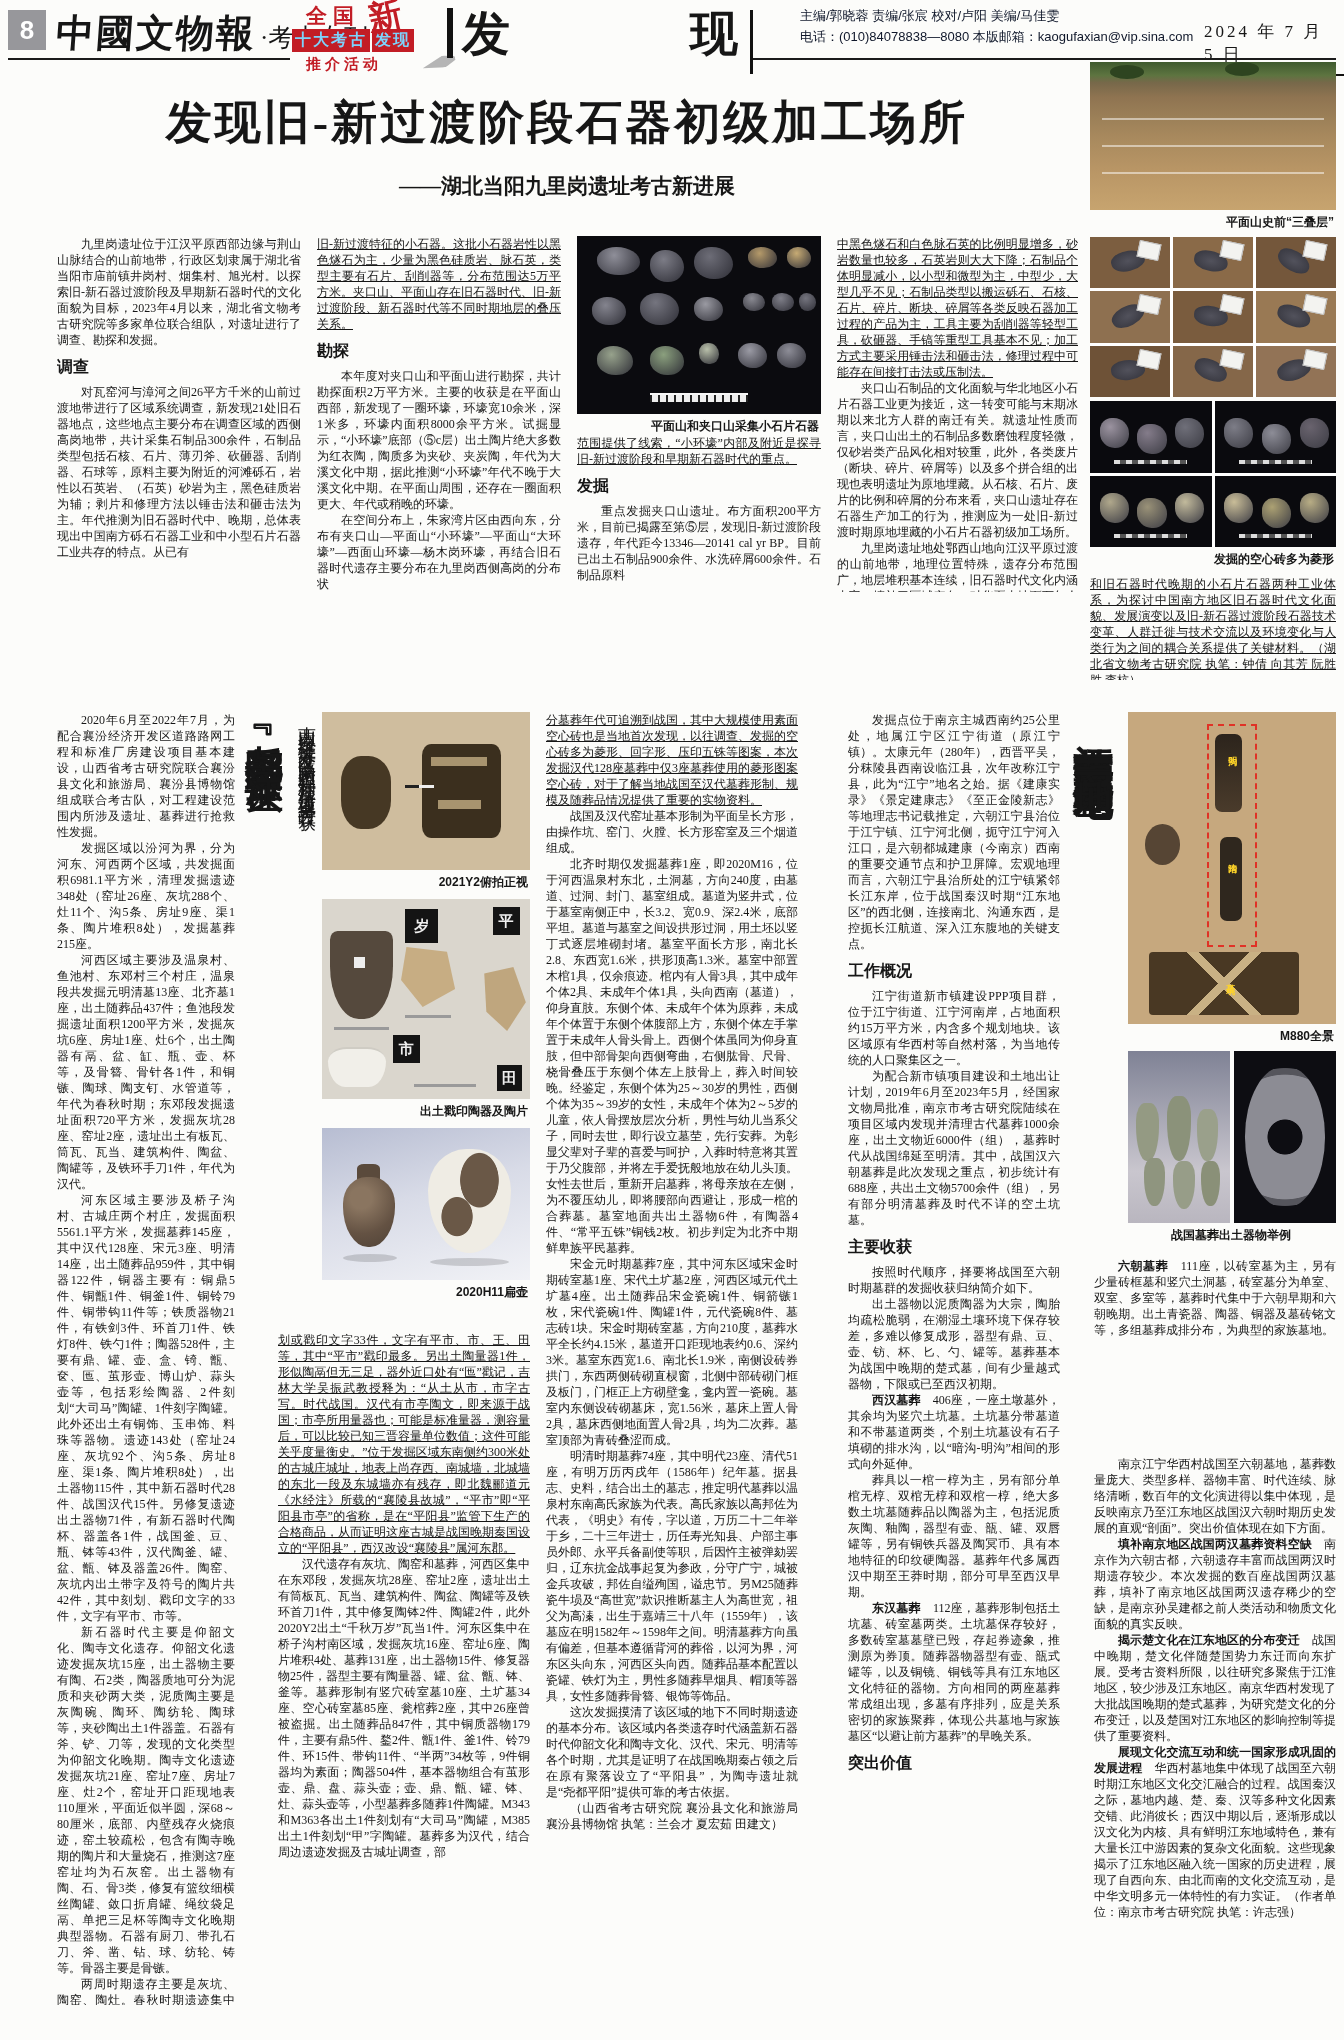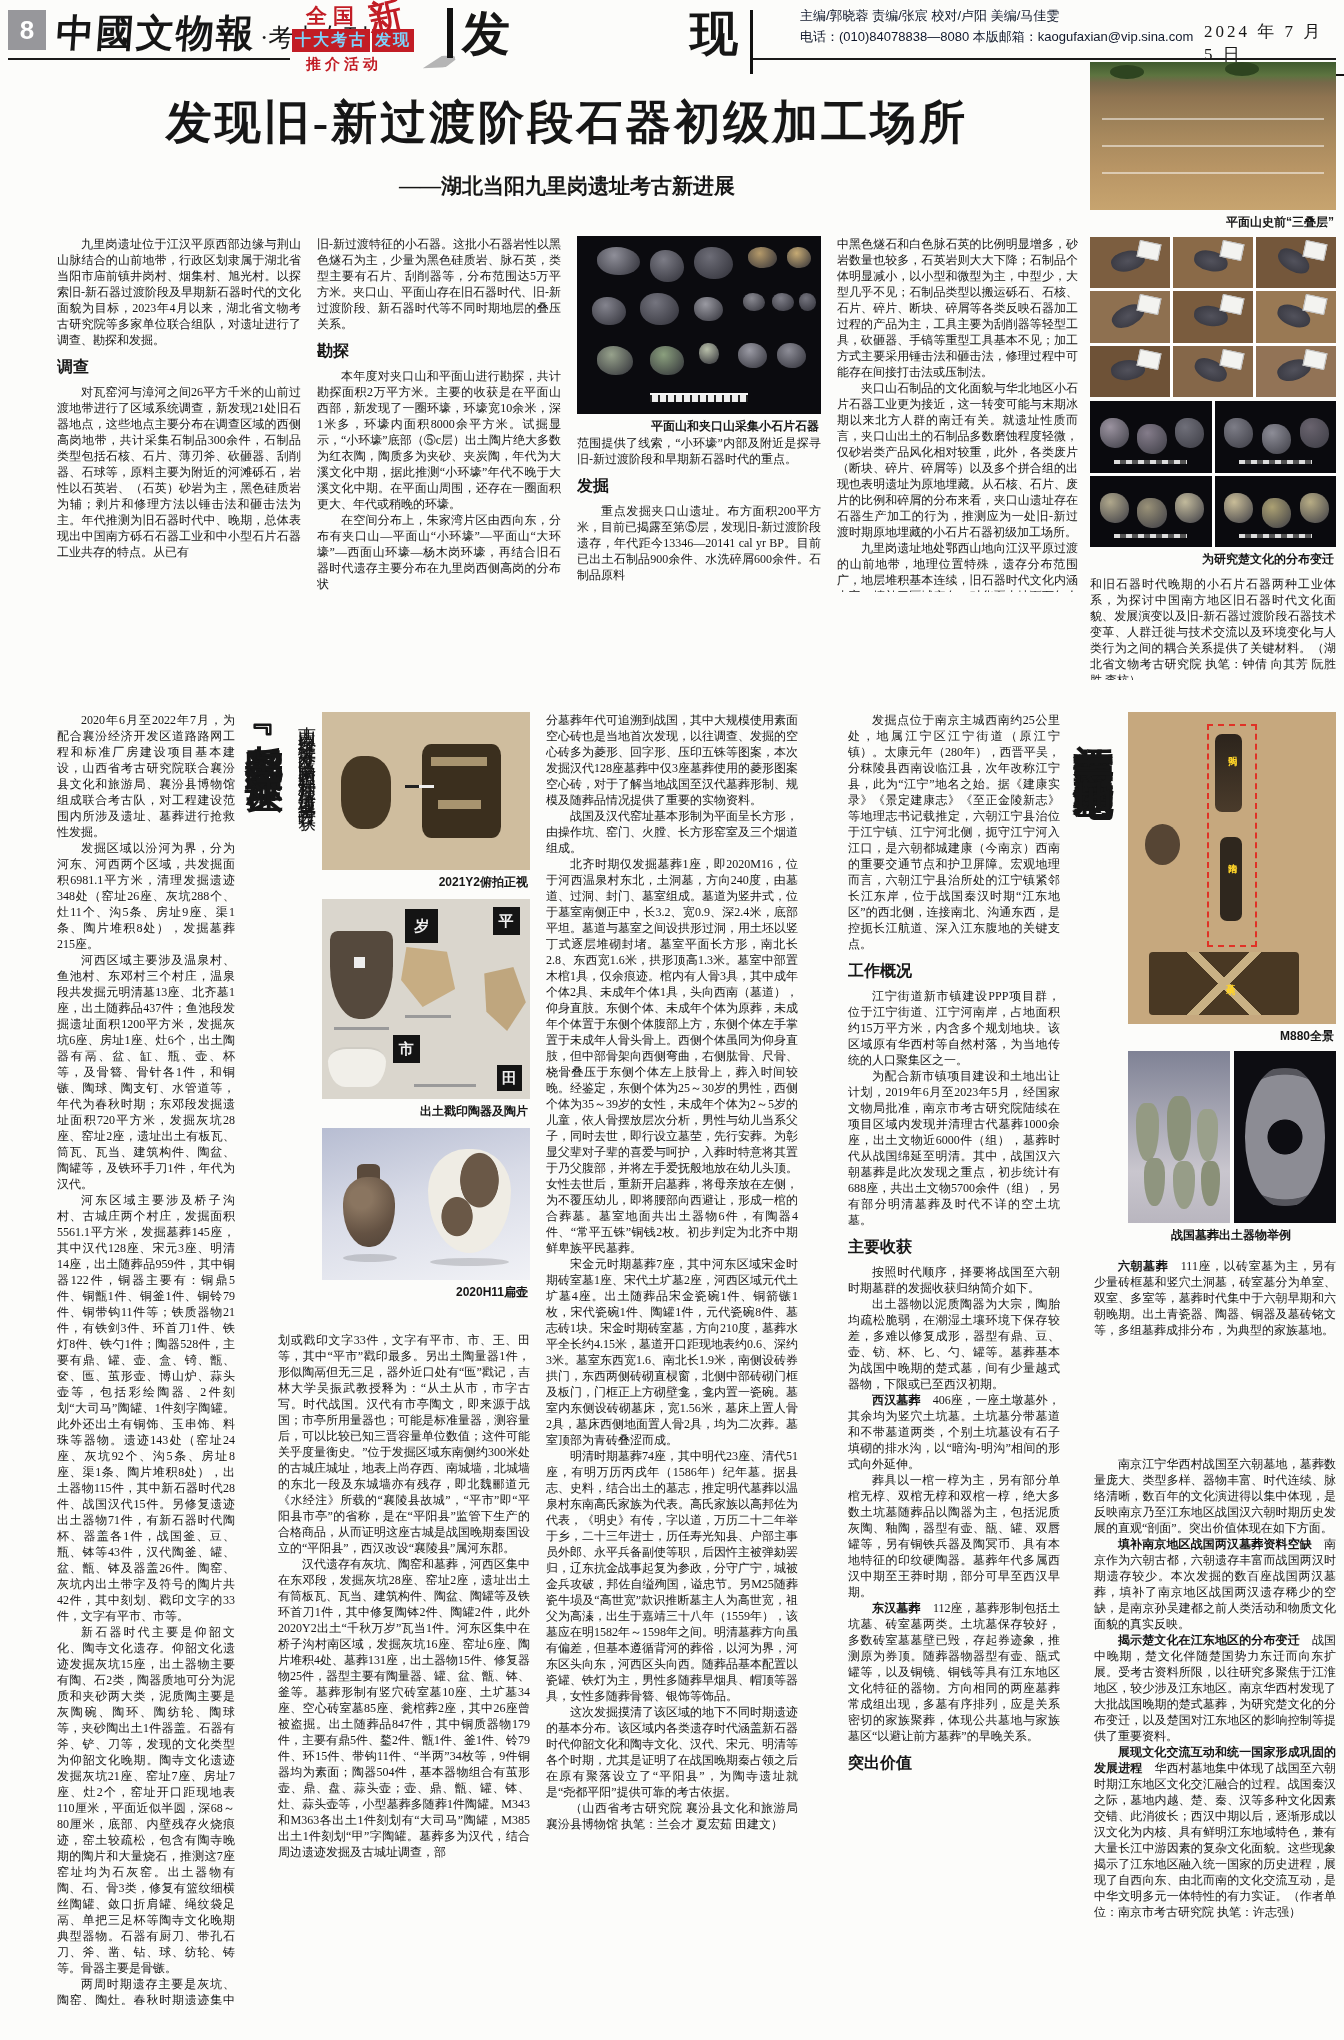--- a/index.html
+++ b/index.html
@@ -30,21 +30,21 @@
   .staff{left:800px;top:5px;width:396px;font:13px/1.65 "Liberation Sans",sans-serif;color:#0f172a;}
   .date{left:1200px;top:20px;font:17px "Liberation Serif",serif;letter-spacing:3px;
         border-bottom:2px solid #111;padding:0 4px 8px;}
   .hline2{left:753px;top:58px;width:583px;height:2px;background:#1b1b1b;}
   
   .m-title{left:57px;top:92px;width:1020px;text-align:center;font-weight:700;font-size:46px;letter-spacing:3px;}
   .m-sub{left:57px;top:172px;width:1020px;text-align:center;font-weight:700;font-size:21px;}
   .mc{top:236px;height:356px;overflow:hidden;}
   .c1{left:57px;width:244px;} .c2{left:317px;width:244px;} .c3{left:577px;width:244px;} .c4{left:837px;width:241px;}
   .mc p,.btxt p{margin:0;text-indent:2em;text-align:justify;font-size:12px;line-height:16px;}
-  p.noind{text-indent:0;}
+  p.noind{text-indent:0;text-decoration:underline;}
   .shead{font:700 16px "Liberation Sans",sans-serif;margin:9px 0 6px;}
   .plead{font-family:"Liberation Sans",sans-serif;font-weight:700;}
   .cap{font:600 12px "Liberation Sans",sans-serif;text-align:right;margin:4px 2px 0 0;}
   .capc{text-align:center;}
   .rstrip{left:1090px;top:62px;width:246px;}
   .closing{margin-top:8px;overflow:hidden;height:104px;}
   
   .ph{position:relative;overflow:hidden;background:#888;}
   .ph-trench{height:148px;background:linear-gradient(180deg,#3f5a2e 0%,#5d7440 9%,#77684a 14%,#8f7451 24%,#9c8058 38%,#a98a5e 52%,#b89565 72%,#c7a46f 100%);}
   .step{position:absolute;left:5%;width:90%;height:2px;background:rgba(255,255,255,.5);}
@@ -261,21 +261,21 @@
           <div class="stone" style="left: 70%; top: 24%; width: 24%; height: 42%; background: radial-gradient(circle at 35% 30%, rgb(194, 186, 156), rgb(60, 60, 68)); border-radius: 40% 52% 46% 50%;"></div>
           <div class="scaleline"></div>
         </div>
         <div class="g22cell">
           <div class="stone" style="left: 8%; top: 24%; width: 24%; height: 42%; background: radial-gradient(circle at 35% 30%, rgb(201, 189, 152), rgb(60, 60, 68)); border-radius: 40% 52% 46% 50%;"></div>
           <div class="stone" style="left: 39%; top: 32%; width: 24%; height: 42%; background: radial-gradient(circle at 35% 30%, rgb(172, 161, 115), rgb(60, 60, 68)); border-radius: 40% 52% 46% 50%;"></div>
           <div class="stone" style="left: 70%; top: 24%; width: 24%; height: 42%; background: radial-gradient(circle at 35% 30%, rgb(184, 173, 133), rgb(60, 60, 68)); border-radius: 40% 52% 46% 50%;"></div>
           <div class="scaleline"></div>
         </div>
       </div>
-    <div class="cap">为研究楚文化的分布变迁</div>
+    <div class="cap">发掘的空心砖多为菱形</div>
     <div class="closing btxt">
         <p class="noind">和旧石器时代晚期的小石片石器两种工业体系，为探讨中国南方地区旧石器时代文化面貌、发展演变以及旧-新石器过渡阶段石器技术变革、人群迁徙与技术交流以及环境变化与人类行为之间的耦合关系提供了关键材料。（湖北省文物考古研究院 执笔：钟倩 向其芳 阮胜胜 李杭）</p>
       </div>
   </div>
 
   <div class="abs sx-colA btxt">
       <p>2020年6月至2022年7月，为配合襄汾经济开发区道路路网工程和标准厂房建设项目基本建设，山西省考古研究院联合襄汾县文化和旅游局、襄汾县博物馆组成联合考古队，对工程建设范围内所涉及遗址、墓葬进行抢救性发掘。</p>
       <p>发掘区域以汾河为界，分为河东、河西两个区域，共发掘面积6981.1平方米，清理发掘遗迹348处（窑址26座、灰坑288个、灶11个、沟5条、房址9座、渠1条、陶片堆积8处），发掘墓葬215座。</p>
       <p>河西区域主要涉及温泉村、鱼池村、东邓村三个村庄，温泉段共发掘元明清墓13座、北齐墓1座，出土随葬品437件；鱼池段发掘遗址面积1200平方米，发掘灰坑6座、房址1座、灶6个，出土陶器有鬲、盆、缸、瓶、壶、杯等，及骨簪、骨针各1件，和铜镞、陶球、陶支钉、水管道等，年代为春秋时期；东邓段发掘遗址面积720平方米，发掘灰坑28座、窑址2座，遗址出土有板瓦、筒瓦、瓦当、建筑构件、陶盆、陶罐等，及铁环手刀1件，年代为汉代。</p>
       <p>河东区域主要涉及桥子沟村、古城庄两个村庄，发掘面积5561.1平方米，发掘墓葬145座，其中汉代128座、宋元3座、明清14座，出土随葬品959件，其中铜器122件，铜器主要有：铜鼎5件、铜甑1件、铜釜1件、铜铃79件、铜带钩11件等；铁质器物21件，有铁剑3件、环首刀1件、铁灯8件、铁勺1件；陶器528件，主要有鼎、罐、壶、盒、锜、甑、奁、匜、茧形壶、博山炉、蒜头壶等，包括彩绘陶器、2件刻划“大司马”陶罐、1件刻字陶罐。此外还出土有铜饰、玉串饰、料珠等器物。遗迹143处（窑址24座、灰坑92个、沟5条、房址8座、渠1条、陶片堆积8处），出土器物115件，其中新石器时代28件、战国汉代15件。另修复遗迹出土器物71件，有新石器时代陶杯、器盖各1件，战国釜、豆、瓶、钵等43件，汉代陶釜、罐、盆、甑、钵及器盖26件。陶窑、灰坑内出土带字及符号的陶片共42件，其中刻划、戳印文字的33件，文字有平市、市等。</p>

